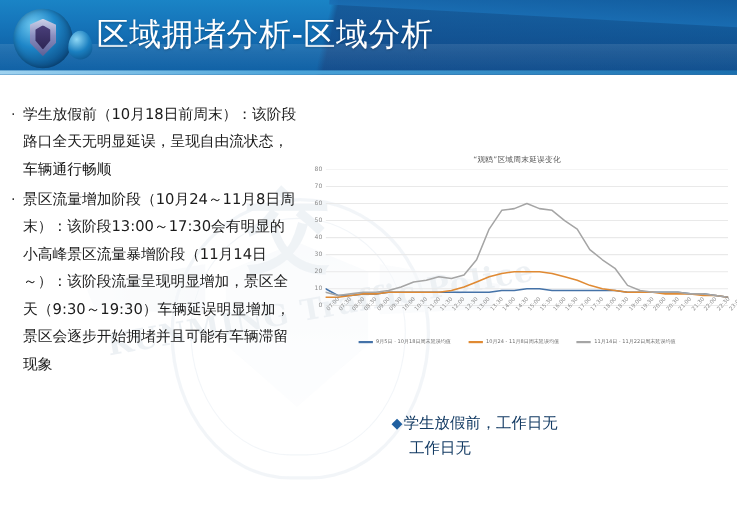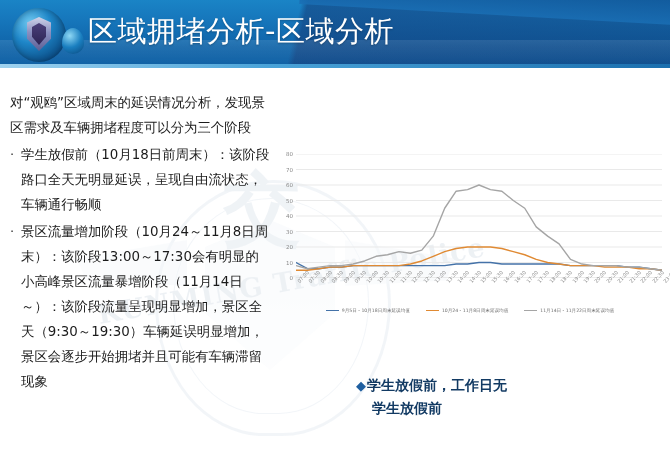--- a/index.html
+++ b/index.html
@@ -144,21 +144,21 @@
     display:flex;justify-content:center;gap:16px;align-items:center;
   }
   .leg-item{display:flex;align-items:center;gap:3px;}
   .leg-swatch{width:13px;height:1.6px;display:inline-block;}
   .leg-label{font-size:4.6px;color:#6e6e6e;white-space:nowrap;
     font-family:"DejaVu Sans","Liberation Sans",sans-serif;}
 
   
   .note{
     position:absolute;left:356px;top:374px;width:260px;z-index:4;
-    font-size:14px;line-height:23px;color:#123a63;font-weight:bold;
+    font-size:14px;line-height:23px;color:#123a63;font-weight:normal;
     font-family:"DejaVu Sans","Liberation Sans",sans-serif;
   }
   .note-diamond{color:#1f5fa0;font-size:13px;margin-right:1px;}
   .note-line2{display:block;margin-left:16px;}
 </style>
 </head>
 <body>
 
 <div class="watermark">
   <div class="wm-ring"></div>
@@ -176,34 +176,34 @@
   <div class="header-sheen"></div>
   <div class="header-underline"></div>
 </div>
 <div class="logo">
   <div class="logo-badge"></div>
 </div>
 <div class="logo-drop"></div>
 <div class="header-title">区域拥堵分析-区域分析</div>
 
 <div class="left-col">
-  <p class="para">对“观鸥”区域周末的延误情况分析，发现景区需求及车辆拥堵程度可以分为三个阶段</p>
 
   <div class="bullet-row">
     <span class="bullet-dot">·</span>
     <span class="bullet-text">学生放假前（10月18日前周末）：该阶段路口全天无明显延误，呈现自由流状态，车辆通行畅顺</span>
   </div>
 
   <div class="bullet-row">
     <span class="bullet-dot">·</span>
     <span class="bullet-text">景区流量增加阶段（10月24～11月8日周末）：该阶段13:00～17:30会有明显的小高峰景区流量暴增阶段（11月14日～）：该阶段流量呈现明显增加，景区全天（9:30～19:30）车辆延误明显增加，景区会逐步开始拥堵并且可能有车辆滞留现象</span>
   </div>
 </div>
 
 <div class="chart-wrap">
+  <div class="chart-title">“观鸥”区域周末延误变化</div>
   <div class="ylabels">
       <div class="ylab" style="top: 128px;">0</div>
       <div class="ylab" style="top: 112.5px;">10</div>
       <div class="ylab" style="top: 97px;">20</div>
       <div class="ylab" style="top: 81.5px;">30</div>
       <div class="ylab" style="top: 66px;">40</div>
       <div class="ylab" style="top: 50.5px;">50</div>
       <div class="ylab" style="top: 35px;">60</div>
       <div class="ylab" style="top: 19.5px;">70</div>
       <div class="ylab" style="top: 4px;">80</div>
@@ -270,14 +270,14 @@
       </div>
       <div class="leg-item">
         <span class="leg-swatch" style="background: rgb(165, 165, 165);"></span>
         <span class="leg-label">11月14日 - 11月22日周末延误均值</span>
       </div>
     </div>
 </div>
 
 <div class="note">
   <span class="note-diamond">◆</span><span>学生放假前，工作日无</span>
-  <span class="note-line2">学生放假前</span>
+  <span class="note-line2">工作日无</span>
 </div>
 
 </body></html>

